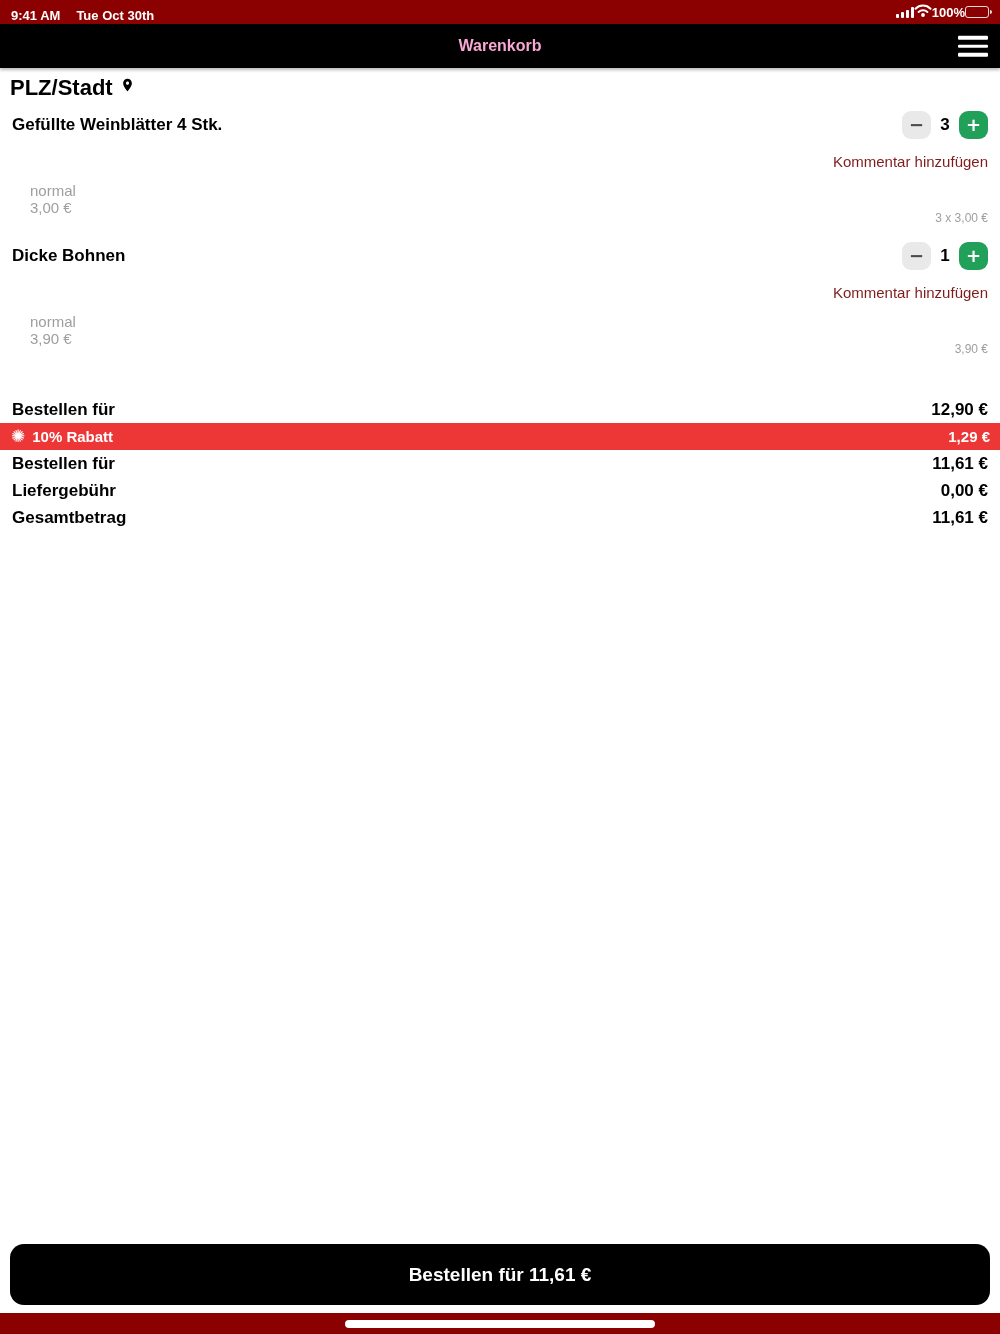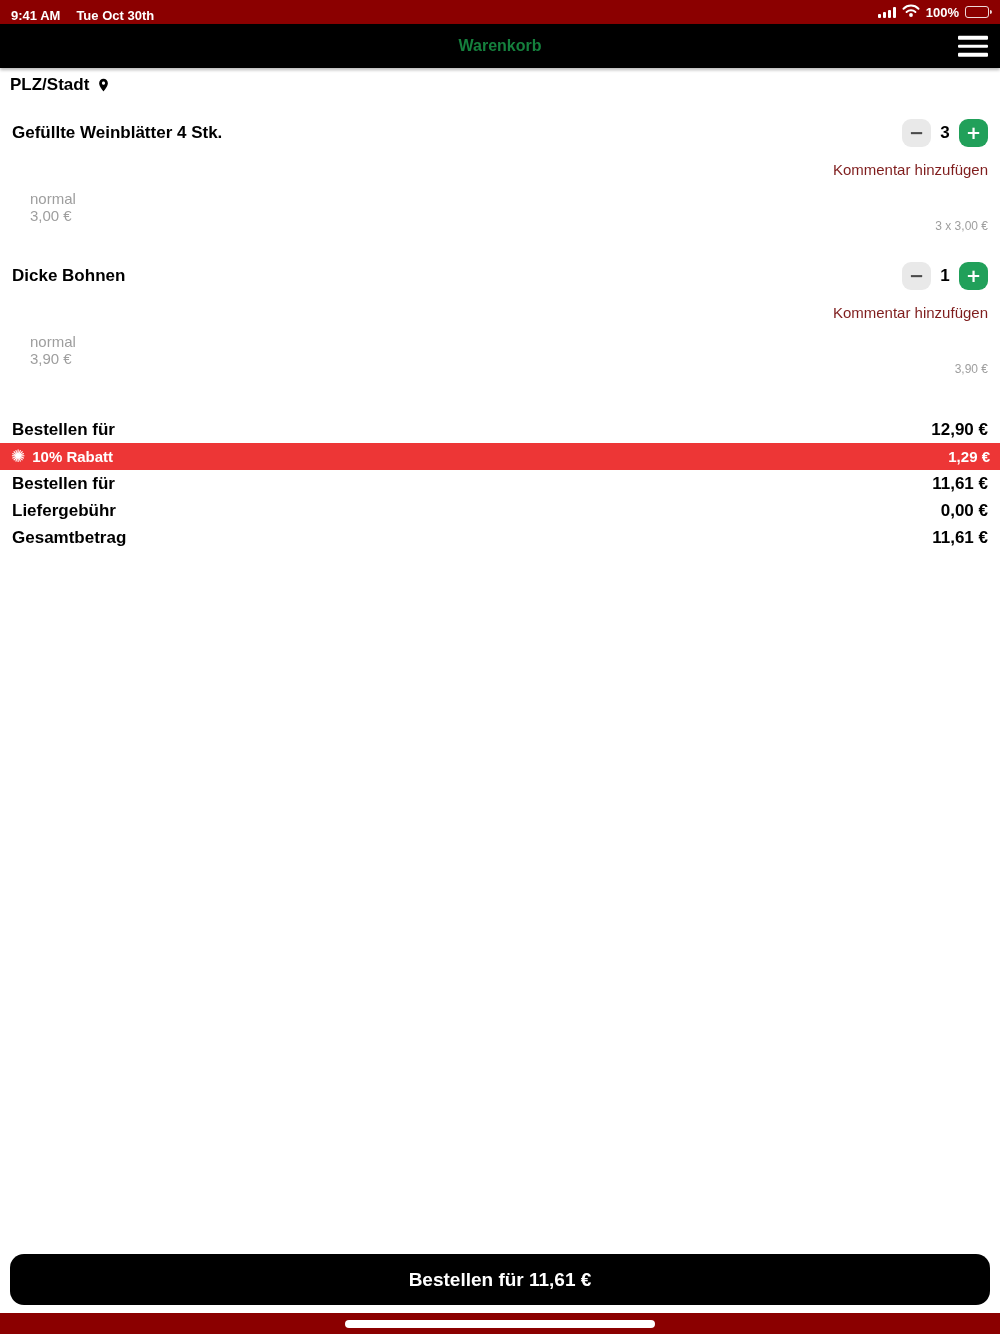--- a/index.html
+++ b/index.html
@@ -9,54 +9,54 @@
     font-family:"Liberation Sans", sans-serif; color:#000;
   }
 
   
   .status-bar {
     height:24px; background:#8b0000; color:#fff;
     display:flex; align-items:center; justify-content:space-between;
     padding:0 11px; font-size:13px; font-weight:bold;
   }
   .sb-left { display:flex; gap:16px; align-items:center;margin-top:7px; }
-  .sb-right { display:flex; gap:6px; align-items:center; }
+  .sb-right { display:flex; align-items:center; }
   .sig { display:flex; align-items:flex-end; gap:2px; height:11px; }
   .sig span { width:3px; background:#fff; border-radius:1px; display:block; }
   .sig .b1{height:4px;} .sig .b2{height:6px;} .sig .b3{height:8px;} .sig .b4{height:11px;}
   .battery { position:relative; width:24px; height:12px; border:1px solid rgba(255,255,255,.85);
     border-radius:3px; padding:1px; }
   .battery .fill { width:100%; height:100%; background:#fff; border-radius:1px; }
   .battery::after { content:""; position:absolute; right:-4px; top:3px; width:2px; height:4px;
     background:rgba(255,255,255,.85); border-radius:0 2px 2px 0; }
 
   
   .nav-bar { position:relative; height:44px; background:#000;
     box-shadow:0 2px 3px rgba(0,0,0,.28); z-index:2; }
   .nav-title { position:absolute; left:50%; top:50%; transform:translate(-50%,-50%);
-    color:#15803d; font-size:16px; font-weight:bold; white-space:nowrap; }
+    color:#f9a8d4; font-size:16px; font-weight:bold; white-space:nowrap; }
   .hamburger { position:absolute; right:12px; top:50%; transform:translateY(-50%);
     width:30px; display:flex; flex-direction:column; gap:5px; cursor:pointer; }
   .hamburger span { display:block; height:3.5px; background:#fff; border-radius:1px; }
 
   
   .toggle-row { display:flex; align-items:center; justify-content:space-between;
     margin-top:5px; padding:0 10px; height:29px; }
   .segmented { display:flex; width:487px; height:29px; border:1.5px solid #2b2b2b;
     border-radius:15px; overflow:hidden; background:#fff; }
   .seg { flex:1; display:flex; align-items:center; justify-content:center;
     font-size:15px; font-weight:bold; cursor:pointer; }
   .seg-active { background:#000; color:#fff; border-radius:14px 0 0 14px; }
   .seg-inactive { color:#9e9e9e; }
-  .location { display:flex; align-items:flex-start; gap:7px; font-size:17px; font-weight:bold; cursor:pointer; }
+  .location { display:flex; align-items:flex-end; gap:7px; font-size:22px; font-weight:bold; cursor:pointer; }
 
   
   .item { padding:0 12px; }
-  .item-1 { margin-top:16px; }
-  .item-2 { margin-top:24px; }
+  .item-1 { margin-top:8px; }
+  .item-2 { margin-top:12px; }
   .item-head { display:flex; justify-content:space-between; align-items:center; height:29px; }
   .item-name { font-size:17px; font-weight:bold; }
   .stepper { display:flex; align-items:center; gap:9px; }
   .step-btn { width:29px; height:28px; border-radius:9px; border:none;
     display:flex; align-items:center; justify-content:center;
     font-size:18px; font-weight:bold; line-height:1; cursor:pointer;
     font-family:"DejaVu Sans", sans-serif; }
   .minus { background:#e9e9e9; color:#4a4a4a; }
   .plus  { background:#21a05a; color:#fff; }
   .qty { font-size:17px; font-weight:bold; min-width:10px; text-align:center; }
@@ -69,21 +69,21 @@
   .summary { margin-top:36px; }
   .sum-row { display:flex; justify-content:space-between; align-items:center;
     padding:0 12px; height:27px; font-size:17px; font-weight:bold; }
   .discount-row { display:flex; justify-content:space-between; align-items:center;
     height:27px; padding:0 10px 0 11px; background:#ed3636; color:#fff;
     font-size:15px; font-weight:bold; }
   .discount-left { display:flex; align-items:center; gap:7px; }
   .burst { font-family:"DejaVu Sans", sans-serif; font-size:17px; font-weight:normal; line-height:1; }
 
   
-  .order-button { position:absolute; left:10px; right:10px; bottom:29px; height:51px;
+  .order-button { position:absolute; left:10px; right:10px; bottom:29px; height:61px;
     background:#000; border:none; border-radius:14px; color:#fff;
     font-size:19px; font-weight:bold; display:flex; align-items:center; justify-content:center;
     font-family:"Liberation Sans", sans-serif; cursor:pointer; }
   .bottom-bar { position:absolute; left:0; right:0; bottom:0; height:21px; background:#8b0000; }
   .home-indicator { position:absolute; left:50%; top:50%; transform:translate(-50%,-50%);
     width:310px; height:8px; border-radius:4px; background:#fff; }
 </style>
 </head>
 <body>
 

